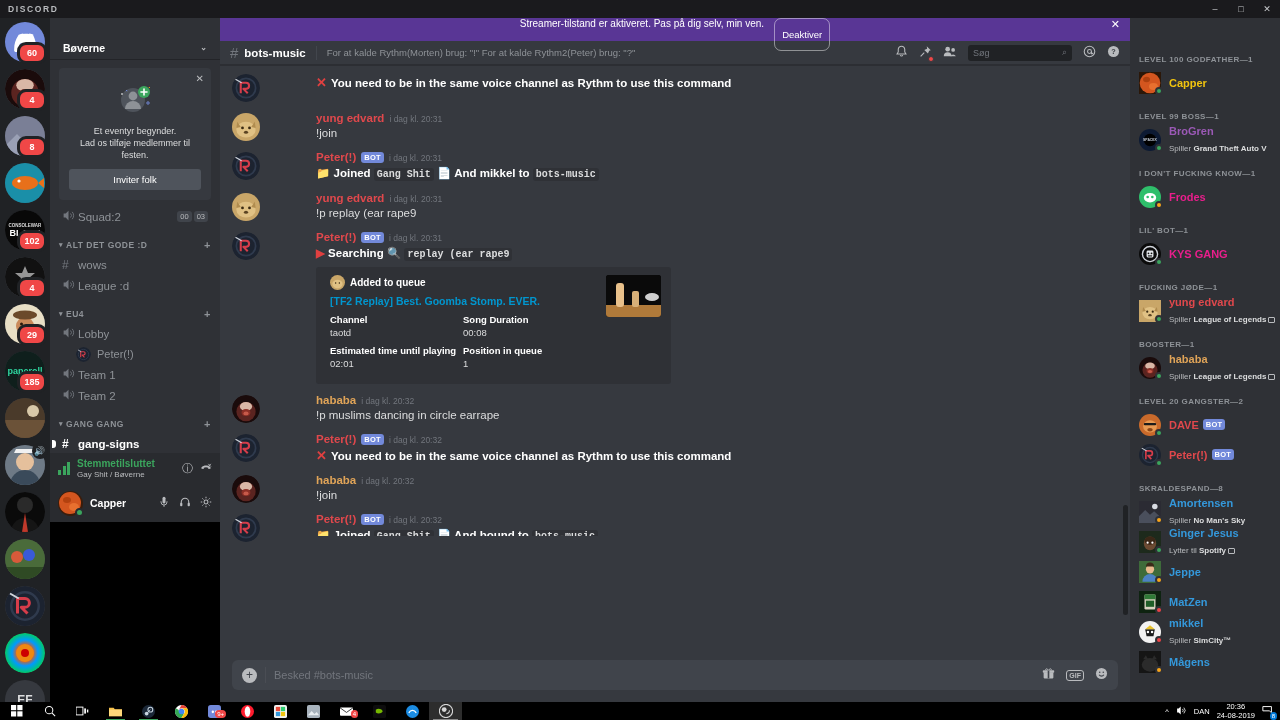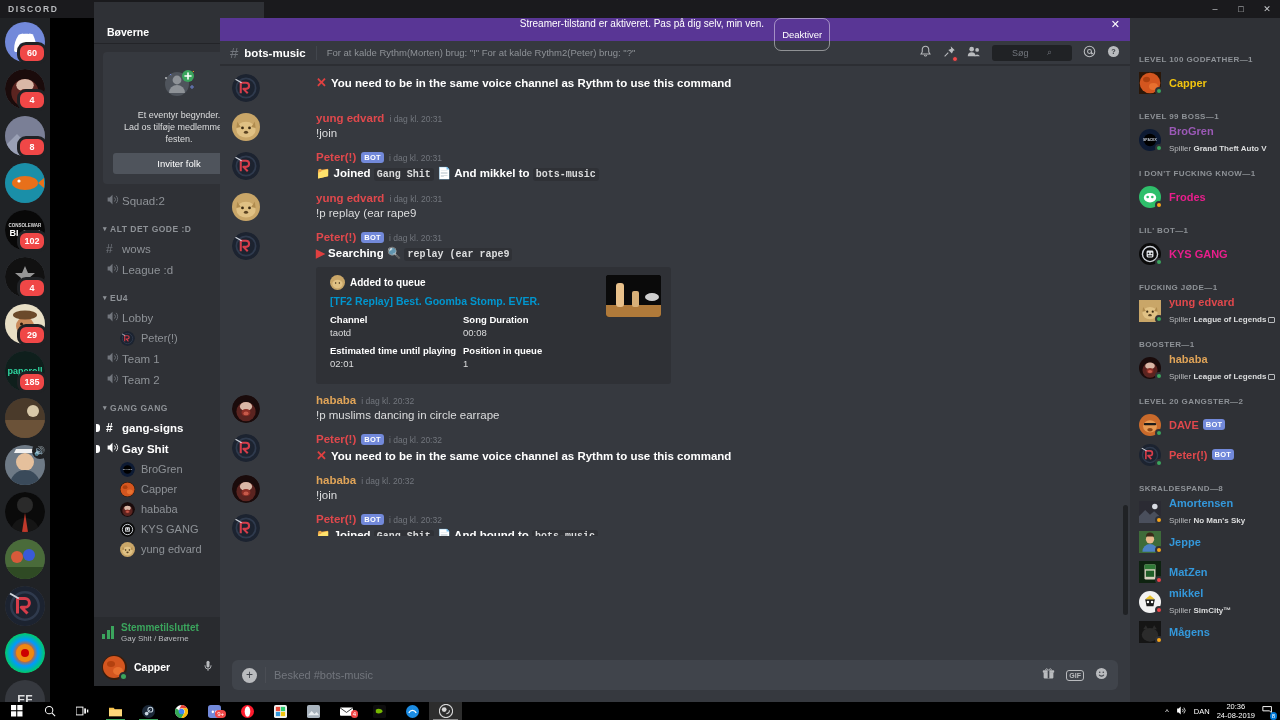--- a/index.html
+++ b/index.html
@@ -52,22 +52,22 @@
   }
   .speaker-ov {
     position: absolute; right: -3px; top: -2px; width: 16px; height: 16px;
     background: #202225; border-radius: 50%;
     display: flex; align-items: center; justify-content: center;
     color: #dcddde; font-size: 9px;
   }
 
   
   .sidebar {
-    position: absolute; left: 50px; top: 2px; width: 170px; height: 684px;
-    background: #2f3136; display: flex; flex-direction: column; margin-left: 44px;
+    position: absolute; left: 50px; top: 18px; width: 170px; height: 504px;
+    background: #2f3136; display: flex; flex-direction: column;
   }
   .guild-header {
     height: 24px; min-height: 24px; border-bottom: 1px solid #232428;
     display: flex; align-items: center; padding: 0 13px;
     color: #fff; font-size: 10.5px; font-weight: bold;
     margin-top: 18px;
   }
   .guild-header .chev { margin-left: auto; font-size: 8px; color: #b9bbbe; }
 
   .invite-card {
@@ -171,22 +171,22 @@
   .ch-name { color: #fff; font-size: 11.5px; font-weight: bold; }
   .ch-div { width: 1px; height: 14px; background: #42464d; margin: 0 10px; }
   .ch-topic { color: #8e9297; font-size: 9.5px; overflow: hidden; white-space: nowrap; text-align: center; }
   .ch-icons { margin-left: auto; display: flex; align-items: center; gap: 11px; }
   .ch-ico { color: #b9bbbe; font-size: 12px; position: relative; }
   .ch-ico .dot {
     position: absolute; right: -2px; bottom: -1px; width: 6px; height: 6px;
     border-radius: 50%; background: #f04747; border: 1px solid #36393f;
   }
   .searchbox {
-    width: 80px; height: 16px; background: #202225; border-radius: 3px;
-    display: flex; align-items: center; padding: 0 20px; color: #72767d; font-size: 9px;
+    width: 104px; height: 16px; background: #202225; border-radius: 3px;
+    display: flex; align-items: center; padding: 0 5px; color: #72767d; font-size: 9px;
   }
   .searchbox .mag { margin-left: auto; font-size: 9px; }
 
   .msgarea { flex: 1; position: relative; overflow: hidden; }
   .msgscroll { position: absolute; inset: 0; padding: 0 12px 0 12px; }
   .msg { display: flex; padding: 8px 0 2px 0; position: relative; }
   .msg-av {
     width: 28px; height: 28px; border-radius: 50%; overflow: hidden;
     flex: 0 0 28px; margin-right: 10px; margin-top: 1px;
   }
@@ -1120,20 +1120,35 @@
             </svg></span>
         <span class="st idle"></span></span>
       <span class="m-txt">
         <span class="m-name" style="color:#3498db">Amortensen</span>
         <span class="m-act">Spiller <b>No Man's Sky</b></span>
       </span>
       </div>
       <div class="member">
         <span class="m-av">
         <span class="pic"><svg width="22" height="22" viewBox="0 0 32 32">
+              <rect width="32" height="32" fill="#1d2a1c"></rect>
+              <ellipse cx="16" cy="18" rx="9" ry="10" fill="#6b4a32"></ellipse>
+              <ellipse cx="16" cy="14" rx="8" ry="6" fill="#3a2717"></ellipse>
+              <circle cx="12.5" cy="17" r="1.6" fill="#fff"></circle>
+              <circle cx="19.5" cy="17" r="1.6" fill="#fff"></circle>
+            </svg></span>
+        <span class="st online"></span></span>
+      <span class="m-txt">
+        <span class="m-name" style="color:#3498db">Ginger Jesus</span>
+        <span class="m-act">Lytter til <b>Spotify</b><span class="scr"></span></span>
+      </span>
+      </div>
+      <div class="member">
+        <span class="m-av">
+        <span class="pic"><svg width="22" height="22" viewBox="0 0 32 32">
               <rect width="32" height="32" fill="#3e6b3a"></rect>
               <circle cx="16" cy="12" r="6" fill="#e8b98e"></circle>
               <path d="M5 30a11 11 0 0122 0z" fill="#4c82c4"></path>
               <path d="M10 8a6 6 0 0112 0z" fill="#3a2a18"></path>
             </svg></span>
         <span class="st idle"></span></span>
       <span class="m-txt">
         <span class="m-name" style="color:#3498db">Jeppe</span>
 
       </span>

